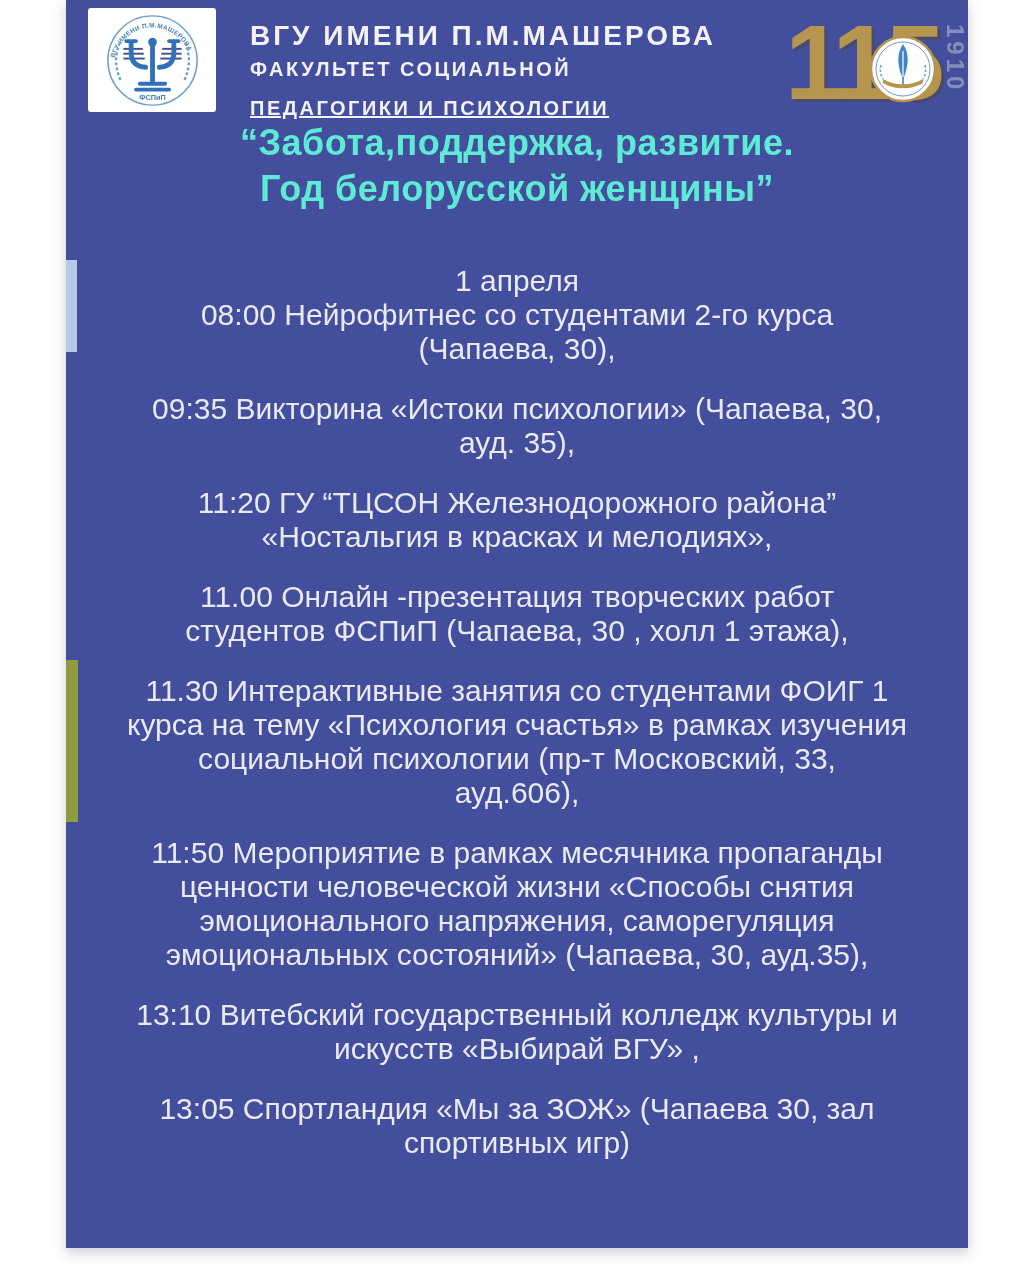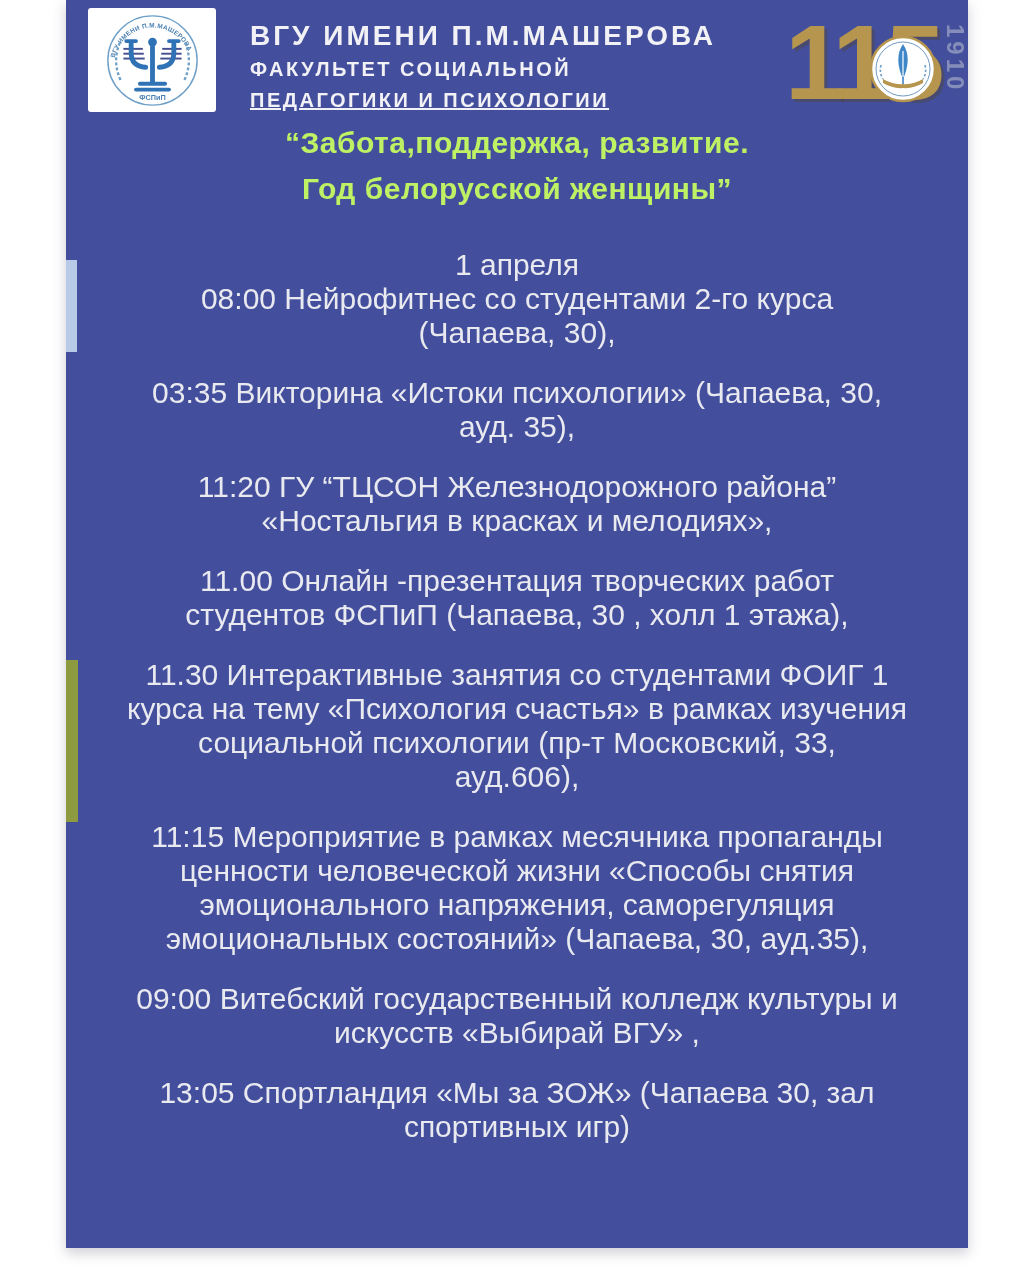--- a/index.html
+++ b/index.html
@@ -17,46 +17,46 @@
 
   
   .header{position:absolute;top:8px;left:22px;right:8px;height:112px;}
   .logo-box{
     position:absolute;left:0;top:0;width:128px;height:104px;background:#ffffff;
     border-radius:3px;display:flex;align-items:center;justify-content:center;
   }
   .logo-box svg{width:97px;height:97px;}
   .header-text{position:absolute;left:162px;top:12px;color:#F1F1F6;}
   .ht1{margin:0;font-size:28px;font-weight:700;letter-spacing:3px;white-space:nowrap;}
-  .ht2{margin:6px 0 8px;font-size:20px;font-weight:700;letter-spacing:2.5px;white-space:nowrap;}
+  .ht2{margin:6px 0 16px;font-size:20px;font-weight:700;letter-spacing:2.5px;white-space:nowrap;}
   .ht3{margin:2px 0 0;font-size:20px;font-weight:700;letter-spacing:2.5px;white-space:nowrap;text-decoration:underline;}
 
   .anniv{position:absolute;left:697px;top:0;width:205px;height:115px;}
   .anniv-number{
     margin:0;font-size:106px;line-height:108px;font-weight:700;letter-spacing:-0.055em;
     color:#b6954e;text-shadow:3px 3px 0 rgba(84,66,28,0.35);
   }
   .anniv-emblem{position:absolute;left:84px;top:27px;width:68px;height:68px;}
   .anniv-watermark{
     position:absolute;left:156px;top:16px;
     font-size:24px;font-weight:700;letter-spacing:4px;
     color:rgba(199,205,216,0.5);
     writing-mode:vertical-rl;
   }
 
   
   .title{
     position:absolute;top:120px;left:0;width:100%;
-    text-align:center;font-size:30px;line-height:46px;font-weight:700;
-    color:#bef264;letter-spacing:0.5px;white-space:pre-line;
+    text-align:center;font-size:36px;line-height:46px;font-weight:700;
+    color:#5eead4;letter-spacing:0.5px;white-space:pre-line;
   }
 
   
   .schedule{
-    position:absolute;top:248px;left:26px;right:26px;
+    position:absolute;top:264px;left:26px;right:26px;
     text-align:center;color:#E9E9F0;font-size:30px;line-height:34px;
   }
   .date{margin:0;}
   .event{margin:0 0 26px;white-space:pre-line;}
   .event:last-child{margin-bottom:12px;}
 </style>
 </head>
 <body>
 
 <div class="poster">
@@ -119,33 +119,33 @@
     </div>
   </div>
 
   <div class="title">“Забота,поддержка, развитие.
 Год белорусской женщины”</div>
 
   <div class="schedule">
     <p class="date">1 апреля</p>
     <p class="event">08:00  Нейрофитнес со студентами 2-го курса
 (Чапаева, 30),</p>
-    <p class="event">03:35  Викторина «Истоки психологии» (Чапаева, 30,
+    <p class="event">09:35  Викторина «Истоки психологии» (Чапаева, 30,
 ауд. 35),</p>
     <p class="event">11:20  ГУ “ТЦСОН Железнодорожного района”
 «Ностальгия в красках и мелодиях»,</p>
     <p class="event">11.00 Онлайн -презентация творческих работ
 студентов ФСПиП (Чапаева, 30 , холл 1 этажа),</p>
     <p class="event">11.30 Интерактивные занятия со студентами ФОИГ 1
 курса на тему «Психология счастья» в рамках изучения
 социальной психологии (пр-т Московский, 33,
 ауд.606),</p>
-    <p class="event">11:15 Мероприятие в рамках месячника пропаганды
+    <p class="event">11:50 Мероприятие в рамках месячника пропаганды
 ценности человеческой жизни «Способы снятия
 эмоционального напряжения, саморегуляция
 эмоциональных состояний» (Чапаева, 30, ауд.35),</p>
-    <p class="event">09:00 Витебский государственный колледж культуры и
+    <p class="event">13:10 Витебский государственный колледж культуры и
 искусств «Выбирай ВГУ» ,</p>
     <p class="event">13:05  Спортландия «Мы за ЗОЖ» (Чапаева 30, зал
 спортивных игр)</p>
   </div>
 
 </div>
 
 </body></html>

